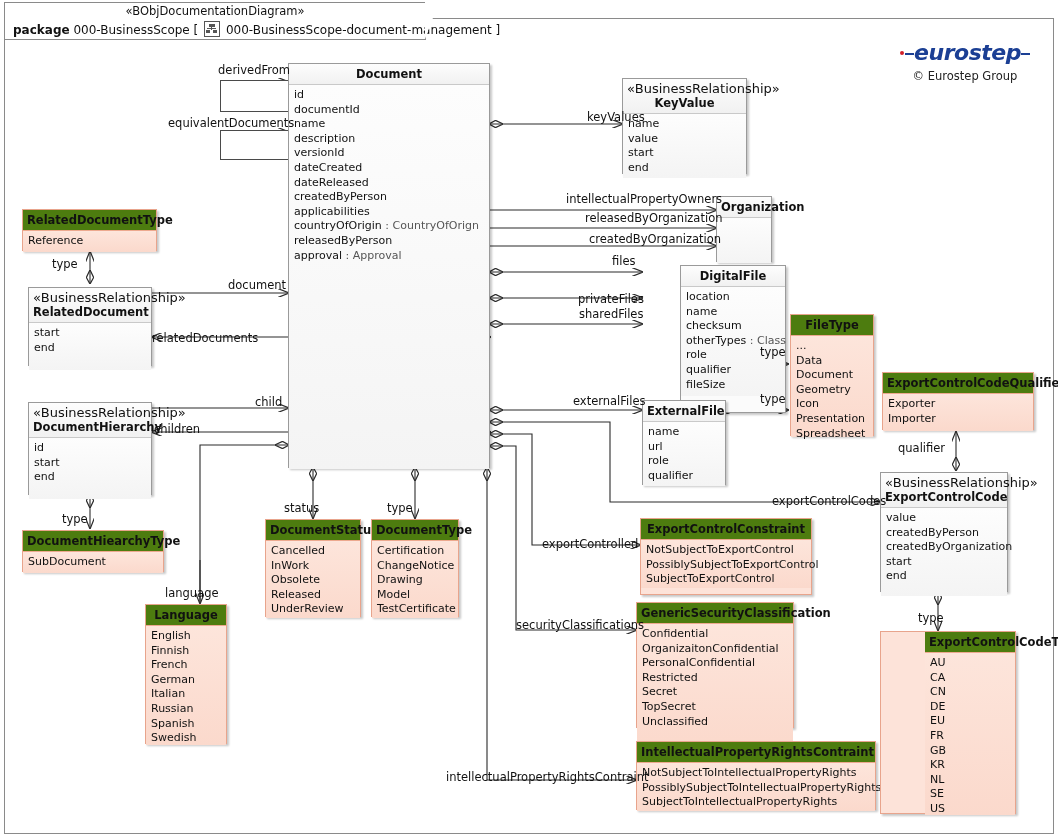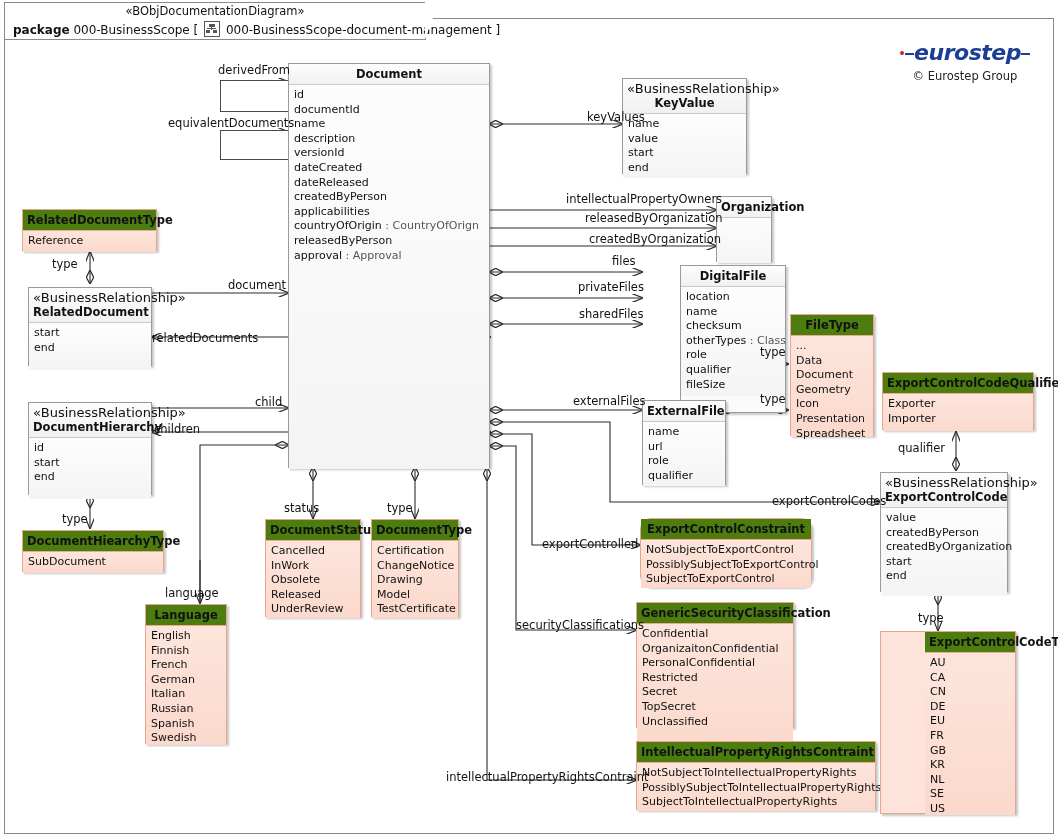--- a/index.html
+++ b/index.html
@@ -292,21 +292,21 @@
       <div>Finnish</div>
       <div>French</div>
       <div>German</div>
       <div>Italian</div>
       <div>Russian</div>
       <div>Spanish</div>
       <div>Swedish</div>
     </div>
   </div>
 
-  <div class="cls salmon" style="left:640px;top:518px;width:172px;height:69px;border-radius:11px;">
+  <div class="cls salmon" style="left:640px;top:518px;width:172px;height:77px;">
     <div class="hdr">ExportControlConstraint</div>
     <div class="body" style="height:48px;">
       <div>NotSubjectToExportControl</div>
       <div>PossiblySubjectToExportControl</div>
       <div>SubjectToExportControl</div>
     </div>
   </div>
 
   <div class="cls salmon" style="left:636px;top:602px;width:158px;height:126px;">
     <div class="hdr">GenericSecurityClassification</div>
@@ -369,21 +369,21 @@
     </div>
   </div>
 
   <div class="lbl" style="left:218px;top:63px;">derivedFrom</div>
   <div class="lbl" style="left:168px;top:116px;">equivalentDocuments</div>
   <div class="lbl" style="left:587px;top:110px;">keyValues</div>
   <div class="lbl" style="left:566px;top:192px;">intellectualPropertyOwners</div>
   <div class="lbl" style="left:585px;top:211px;">releasedByOrganization</div>
   <div class="lbl" style="left:589px;top:232px;">createdByOrganization</div>
   <div class="lbl" style="left:612px;top:254px;">files</div>
-  <div class="lbl" style="left:578px;top:280px;">privateFiles</div>
+  <div class="lbl" style="left:578px;top:292px;">privateFiles</div>
   <div class="lbl" style="left:579px;top:307px;">sharedFiles</div>
   <div class="lbl" style="left:573px;top:394px;">externalFiles</div>
   <div class="lbl" style="left:760px;top:345px;">type</div>
   <div class="lbl" style="left:760px;top:392px;">type</div>
   <div class="lbl" style="left:52px;top:257px;">type</div>
   <div class="lbl" style="left:62px;top:512px;">type</div>
   <div class="lbl" style="left:228px;top:278px;">document</div>
   <div class="lbl" style="left:152px;top:331px;">relatedDocuments</div>
   <div class="lbl" style="left:255px;top:395px;">child</div>
   <div class="lbl" style="left:154px;top:422px;">children</div>

